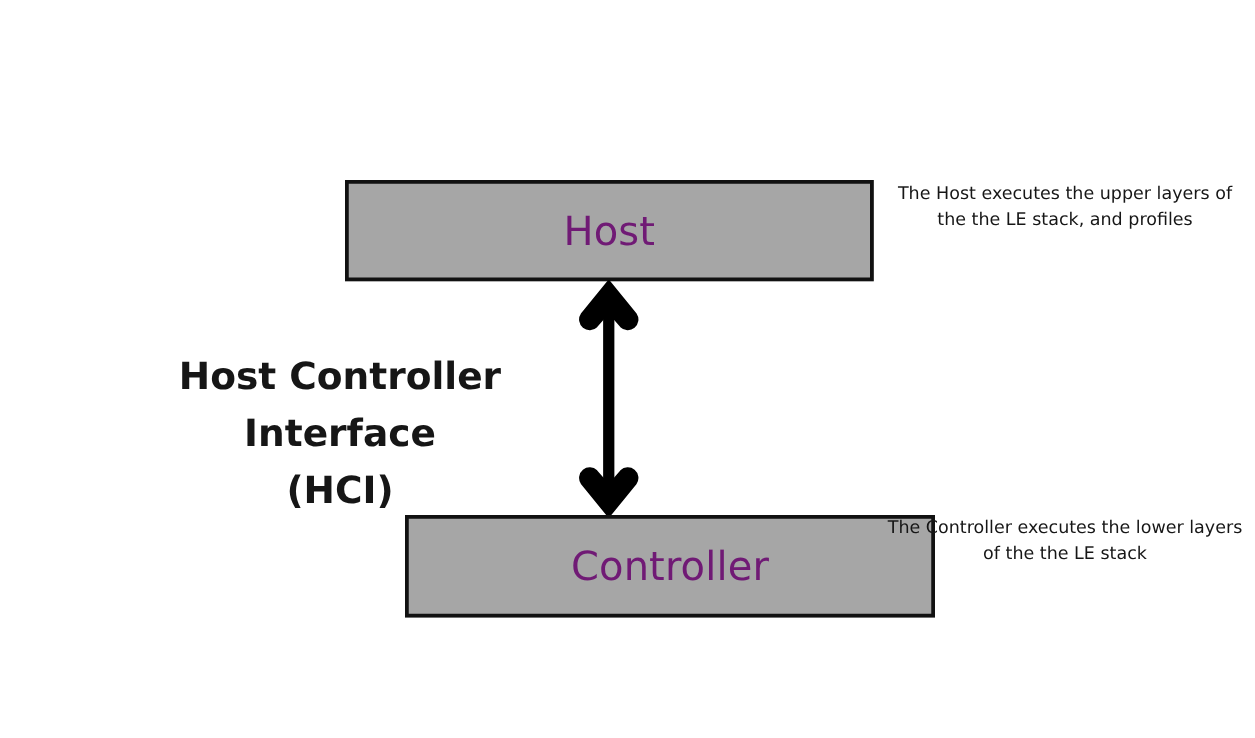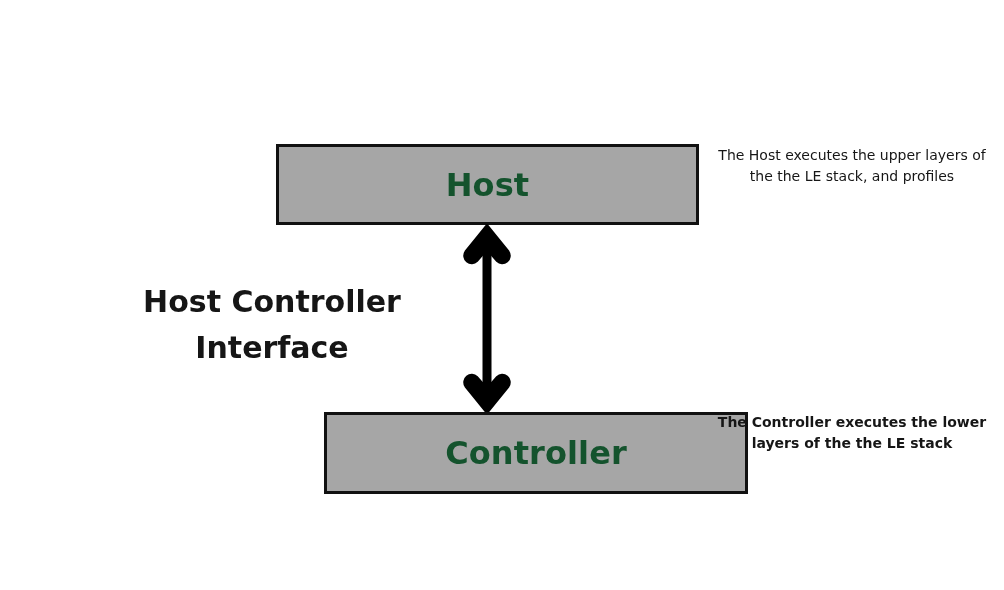--- a/index.html
+++ b/index.html
@@ -25,22 +25,22 @@
     box-sizing: border-box;
     background: #a6a6a6;
     border: 3px solid #111111;
     display: flex;
     align-items: center;
     justify-content: center;
   }
   .layer-box .layer-label {
     font-size: 32px;
     line-height: 1;
-    color: #14532d;
-    font-weight: 700;
+    color: #701a75;
+    font-weight: 400;
     letter-spacing: 0.1px;
     white-space: nowrap;
   }
 
   #host-box {
     left: 276px;
     top: 144px;
     width: 423px;
     height: 81px;
   }
@@ -85,21 +85,20 @@
   }
   #host-annotation {
     left: 706px;
     top: 145px;
     width: 292px;
   }
   #controller-annotation {
     left: 706px;
     top: 412px;
     width: 292px;
-    font-weight: bold;
   }
 </style>
 </head>
 <body>
 
 <div id="canvas">
 
   <div id="host-box" class="layer-box">
     <span class="layer-label">Host</span>
   </div>
@@ -122,20 +121,21 @@
                A7.5 7.5 0 0 0 37 153
                L27 164.5
                L17 153
                A7.5 7.5 0 0 0 5.5 162.5
                Z" fill="#000000" stroke="#000000" stroke-width="2" stroke-linejoin="round"></path>
     </svg>
   </div>
 
   <div id="hci-caption">
     <div>Host Controller Interface</div>
+    <div>(HCI)</div>
   </div>
 
   <div id="controller-box" class="layer-box">
     <span class="layer-label">Controller</span>
   </div>
 
   <div id="host-annotation" class="annotation">The Host executes the upper layers of the the LE stack, and profiles</div>
 
   <div id="controller-annotation" class="annotation">The Controller executes the lower layers of the the LE stack</div>
 

